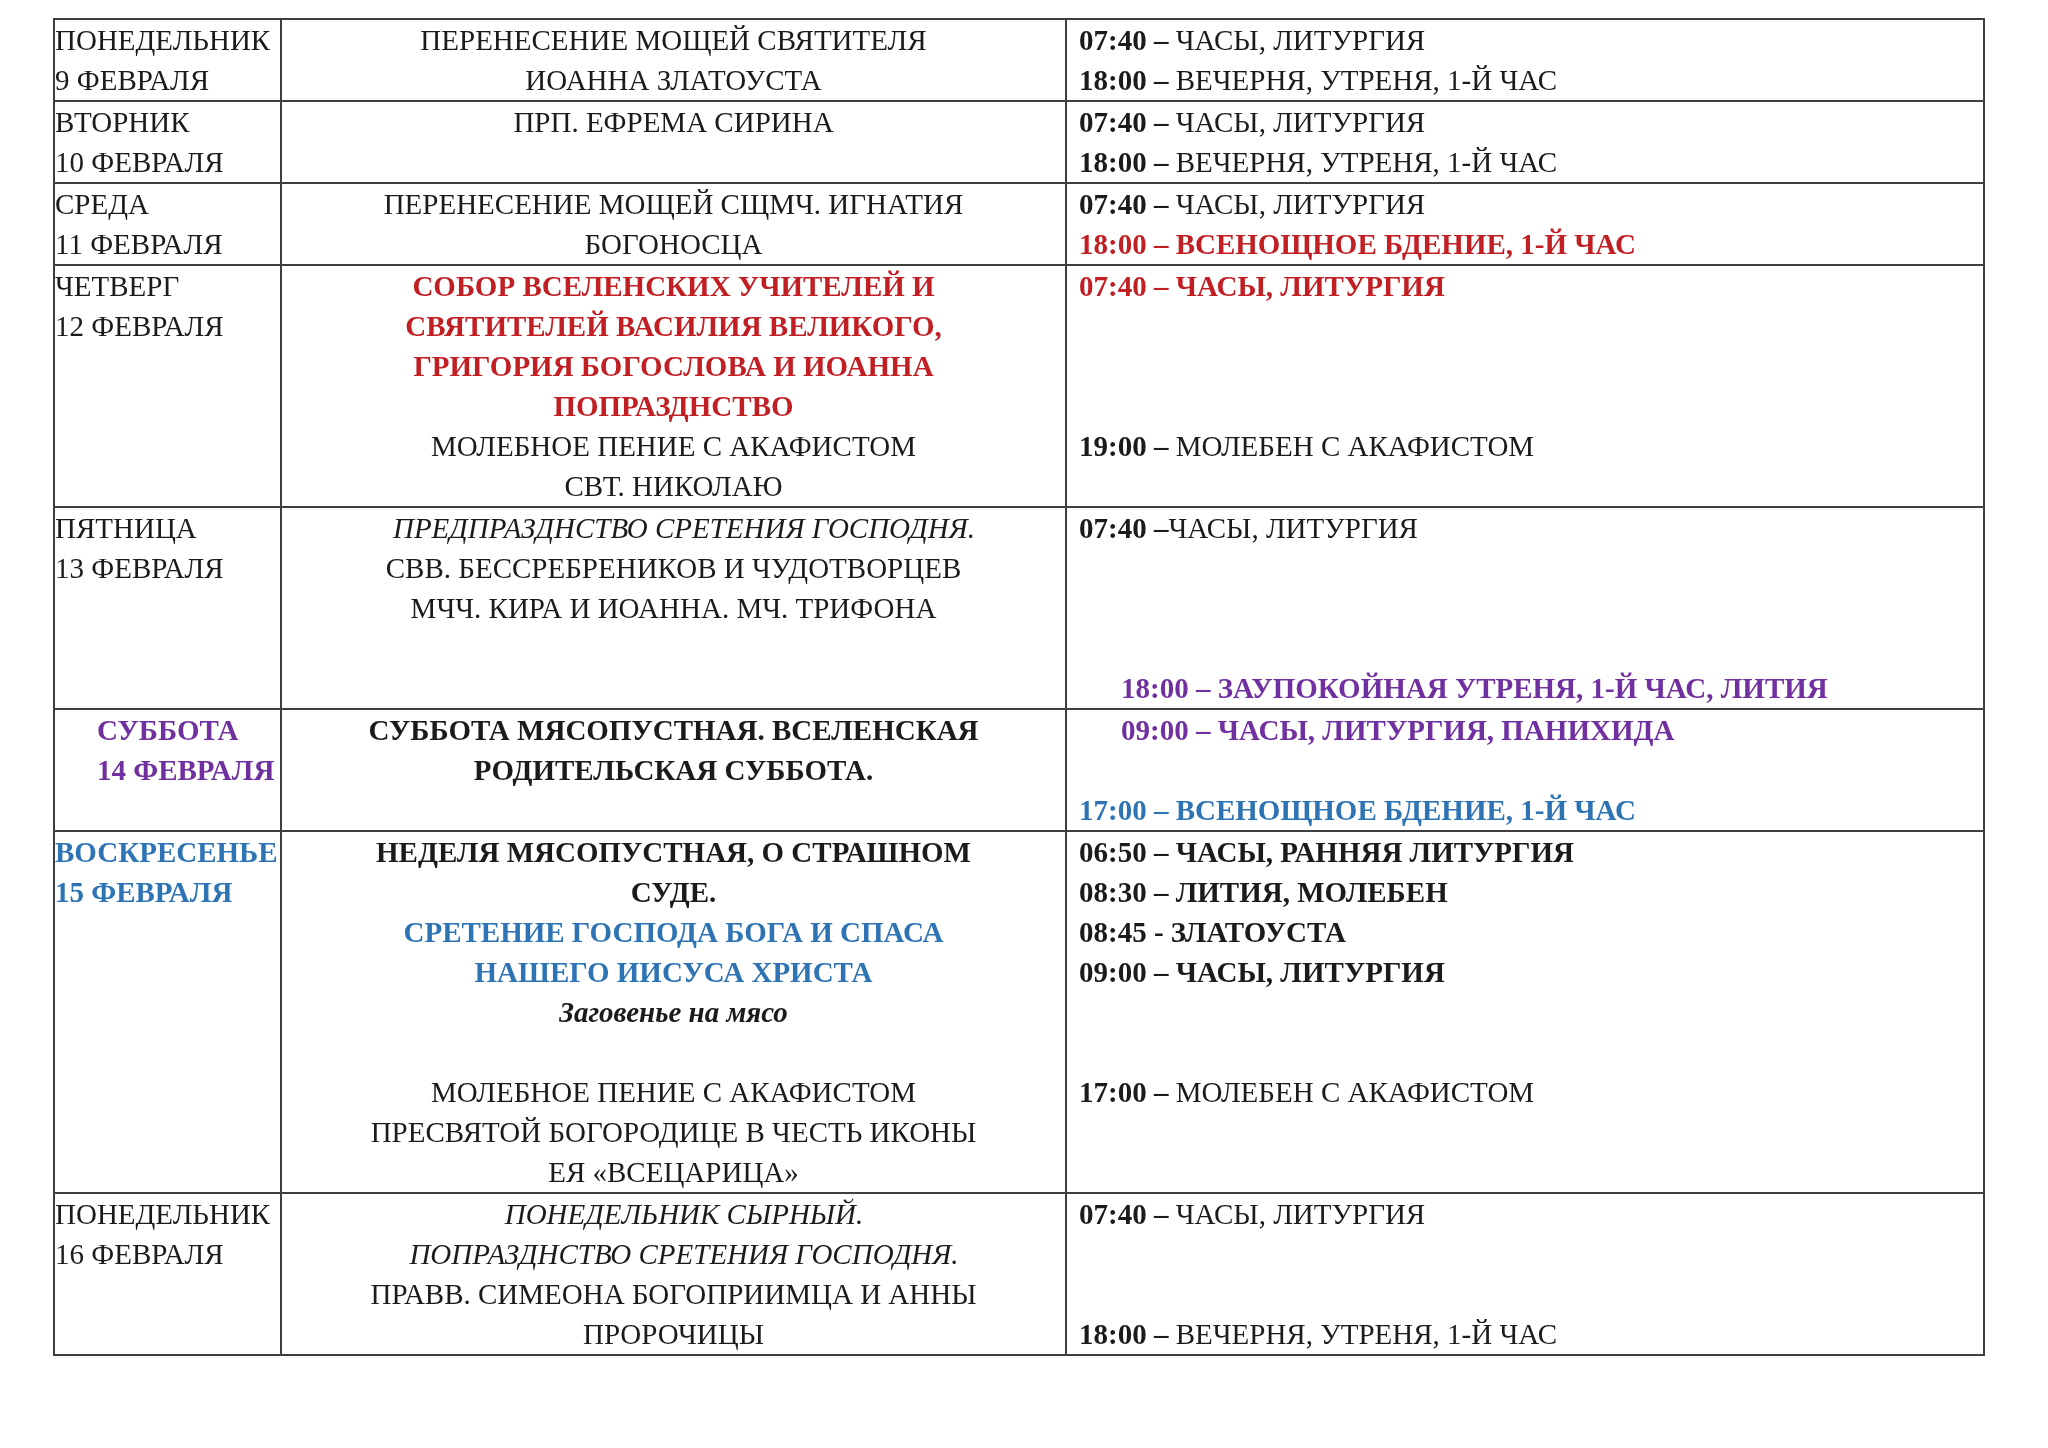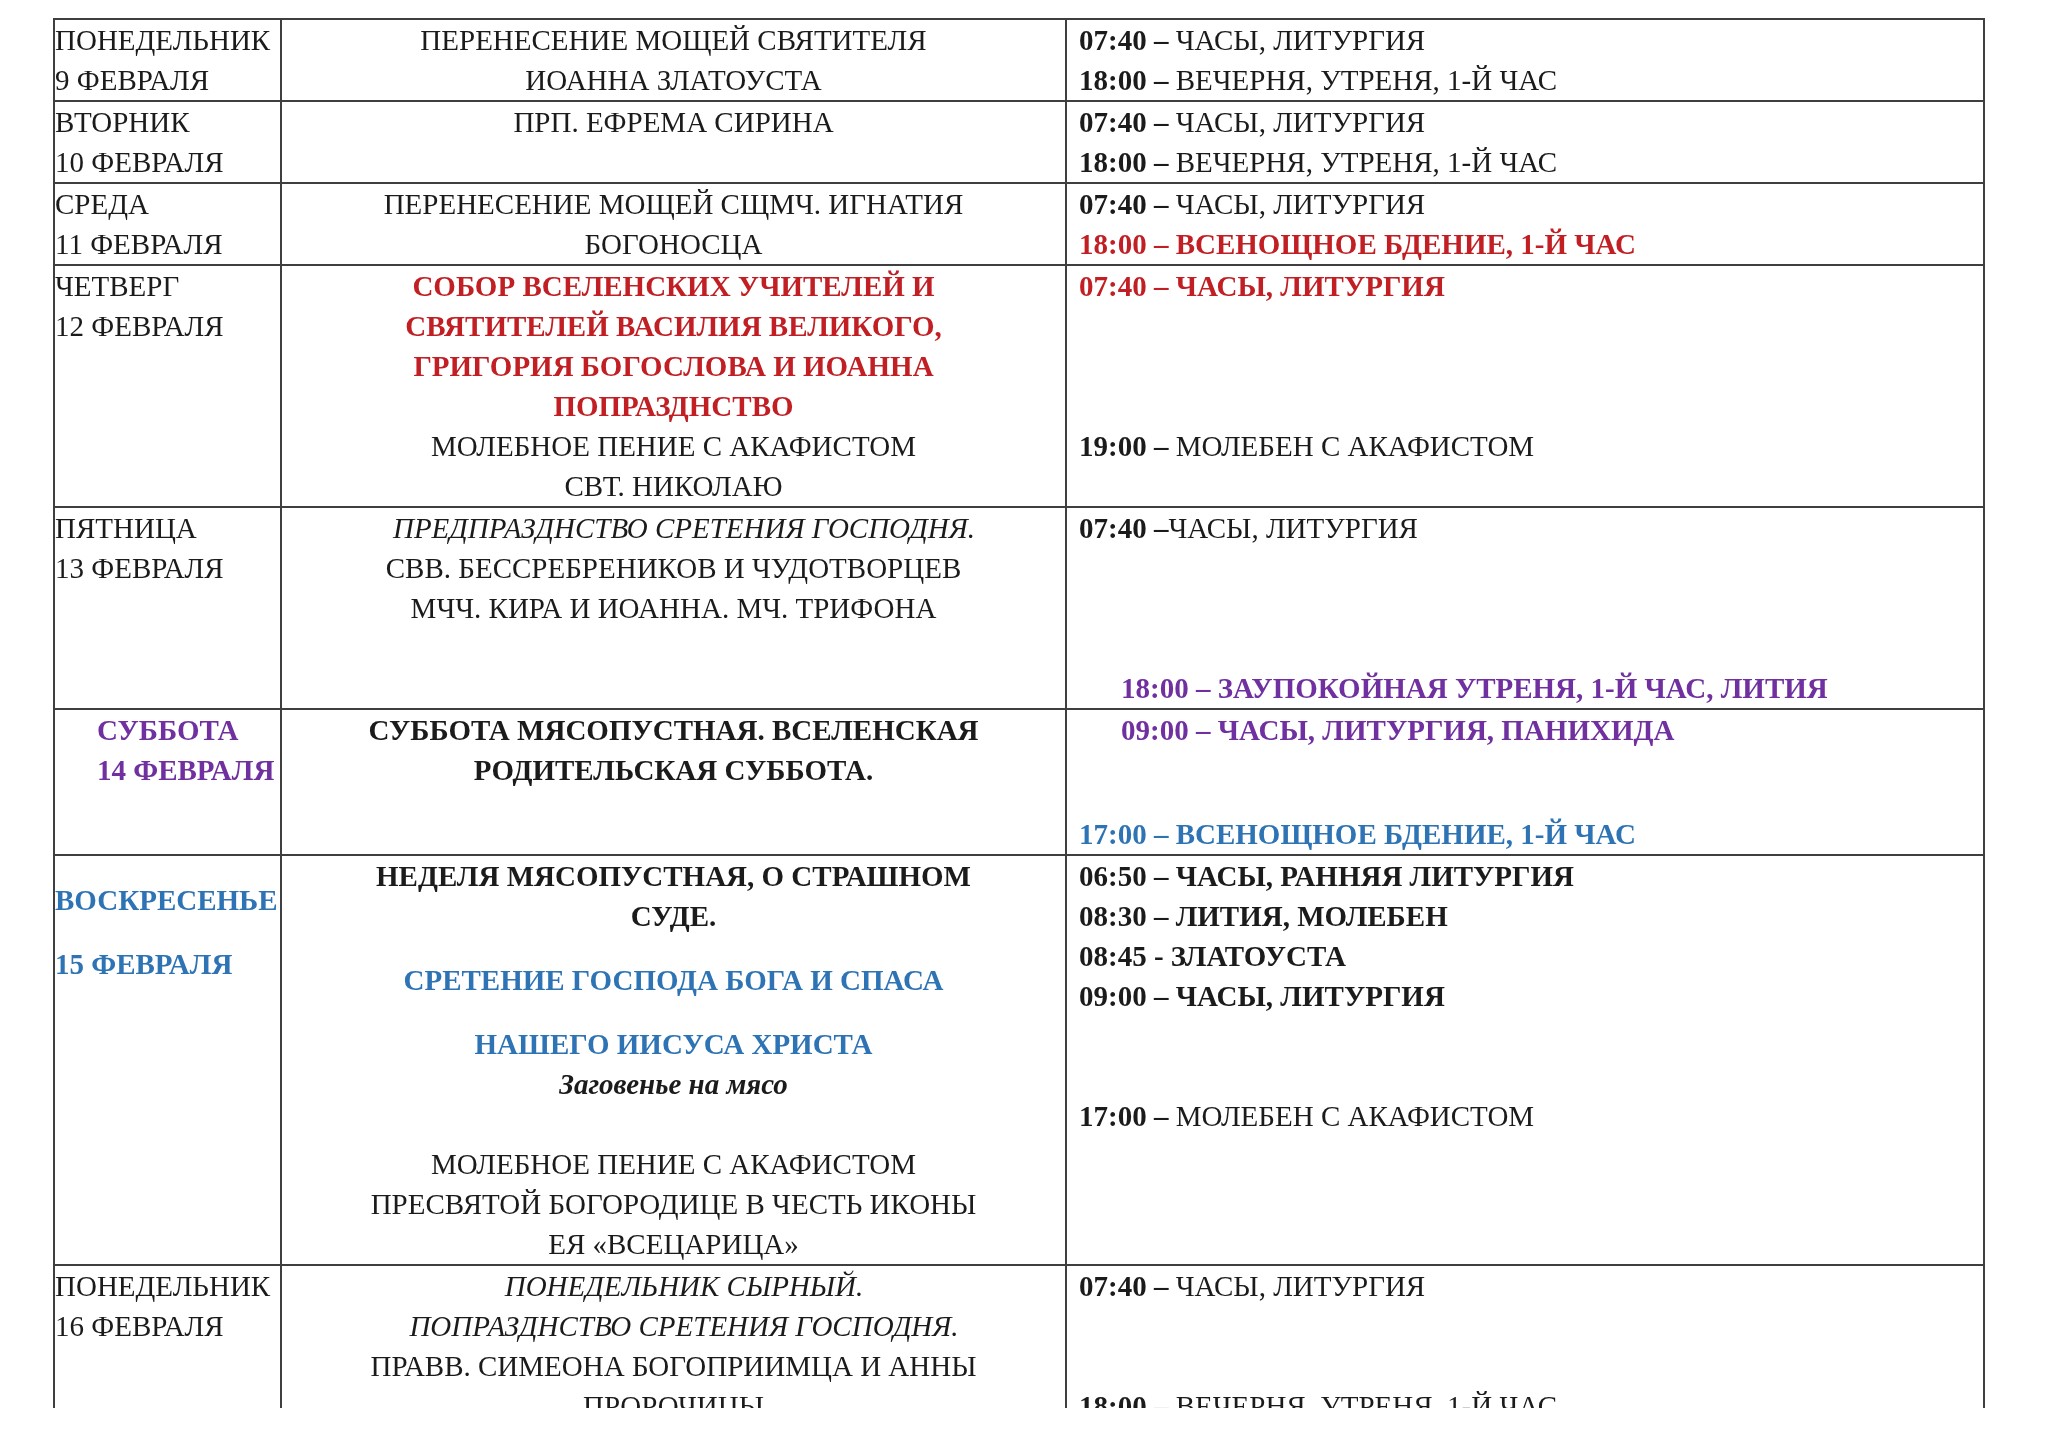--- a/index.html
+++ b/index.html
@@ -30,21 +30,21 @@
     font-size:29px;line-height:40px;white-space:pre-wrap;
     min-height:40px;
   }
   .t{font-weight:bold;padding-left:12px;}
   .s-plain{color:var(--text);font-weight:normal;font-style:normal;}
   .s-bold{color:var(--text);font-weight:bold;font-style:normal;}
   .s-italic{color:var(--text);font-weight:normal;font-style:italic;margin-left:21px;}
   .s-bold-italic{color:var(--text);font-weight:bold;font-style:italic;}
   .s-red-bold{color:var(--red);font-weight:bold;font-style:normal;}
   .s-purple-bold{color:var(--purple);font-weight:bold;font-style:normal;margin-left:42px;}
-  .s-blue-bold{color:var(--blue);font-weight:bold;font-style:normal;margin-top:24px;}
+  .s-blue-bold{color:var(--blue);font-weight:bold;font-style:normal;}
 </style>
 </head>
 <body>
 
 <div class="page">
   <table class="schedule">
     <colgroup>
       <col style="width:227px">
       <col style="width:785px">
       <col style="width:918px">

